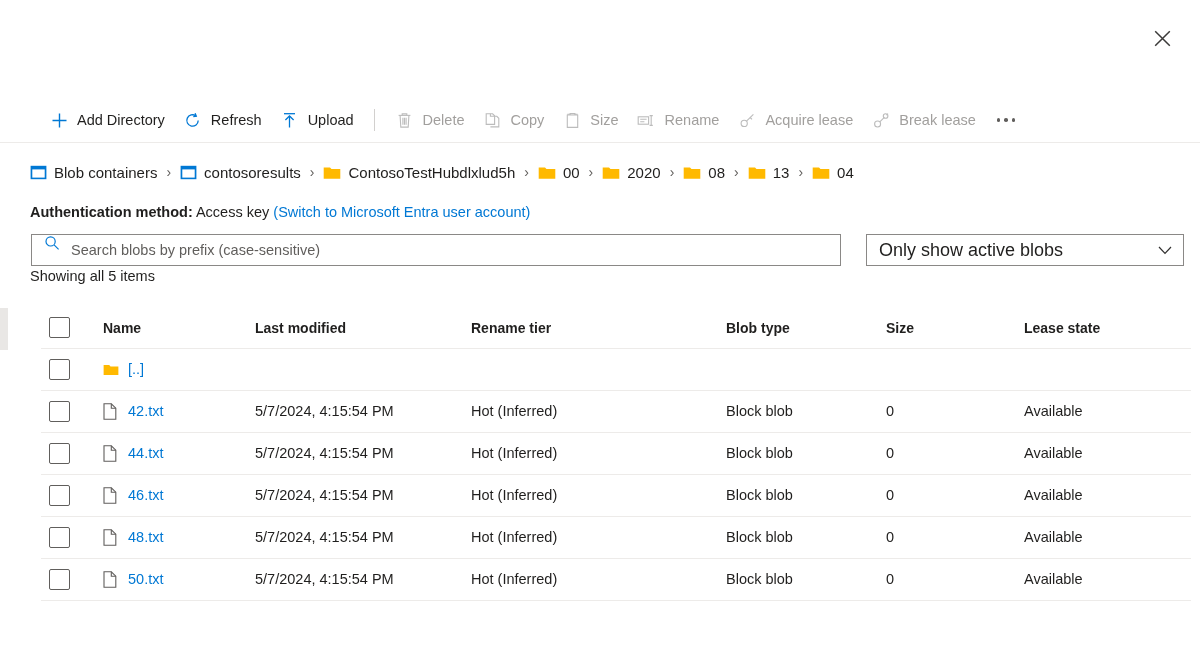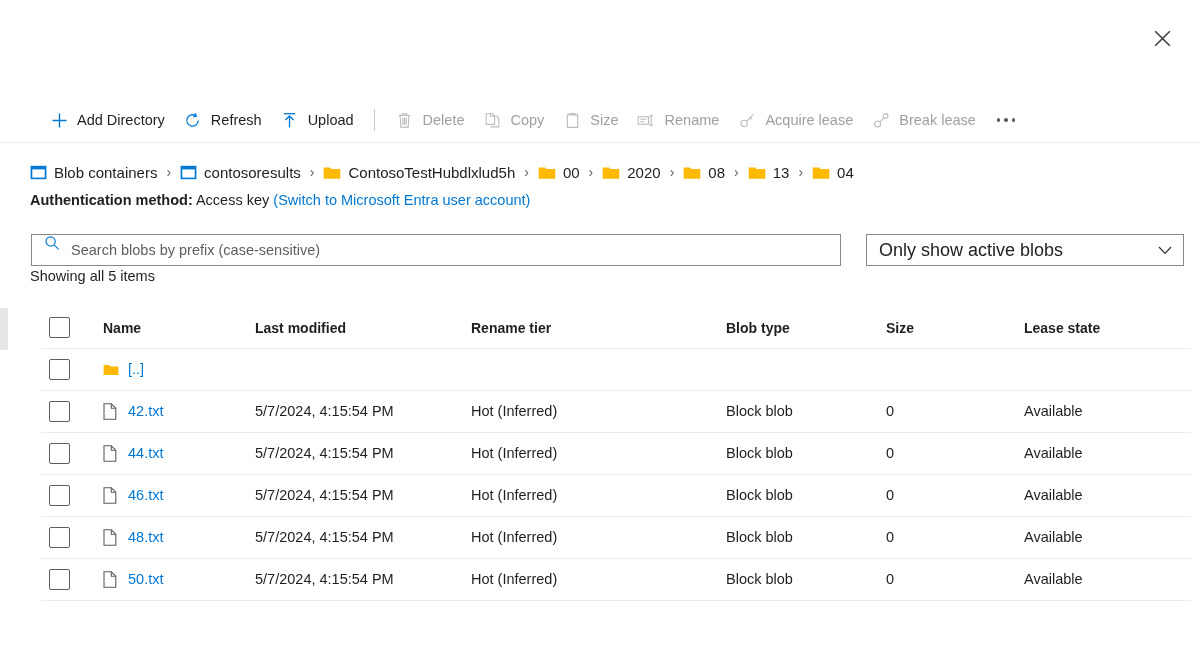--- a/index.html
+++ b/index.html
@@ -78,21 +78,21 @@
   .crumb { display: inline-flex; align-items: center; cursor: pointer; }
   .crumb .cico { margin-right: 7px; display:inline-flex; align-items:center; }
   .crumb .ctext { color: #201f1e; font-size: 15px; }
   .crumb-sep {
     color: #605e5c; font-size: 14px;
     margin: 0 9px; user-select: none;
   }
 
   
   .authline {
-    position: absolute; left: 30px; top: 192px;
+    position: absolute; left: 30px; top: 204px;
     font-size: 14.5px; white-space: nowrap;
   }
   .authline .k { font-weight: bold; color: #201f1e; }
   .authline .v { color: #201f1e; }
   .authline .lnk { color: #0078d4; cursor: pointer; }
 
   
   .searchbox {
     position: absolute; left: 31px; top: 234px;
     width: 810px; height: 32px;

